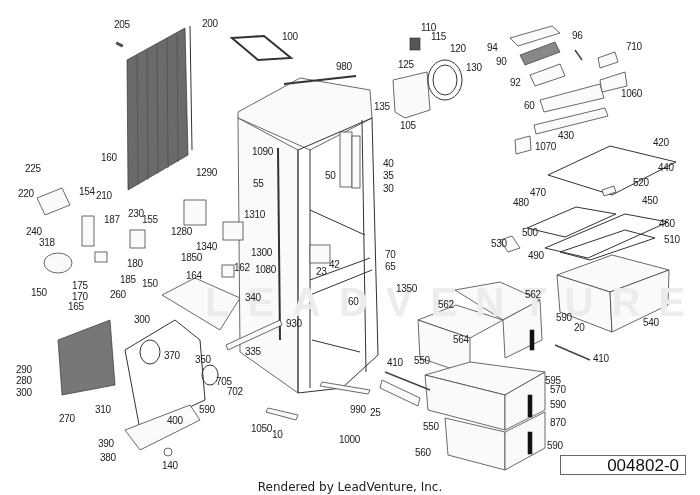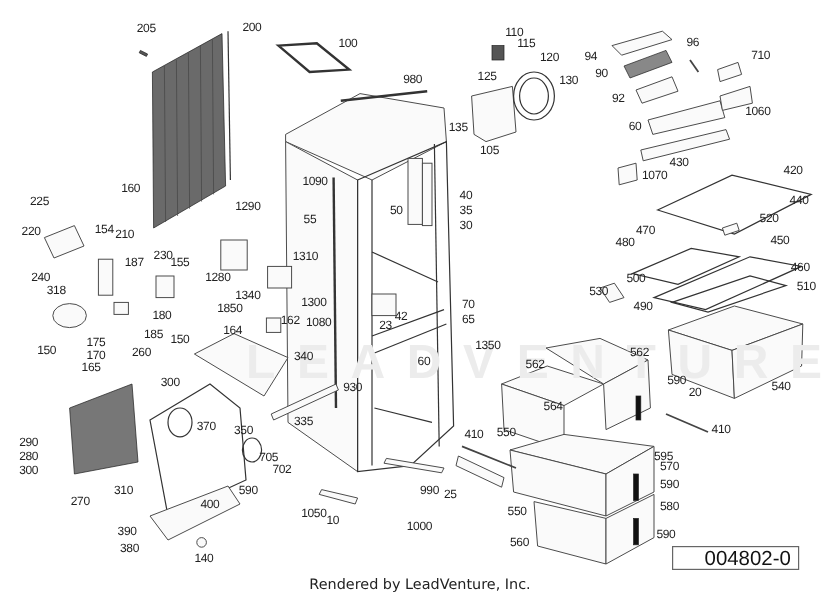--- a/index.html
+++ b/index.html
@@ -1,21 +1,21 @@
 <!DOCTYPE html>
 <html><head>
 <meta charset="utf-8">
 <style>
   html,body{margin:0;padding:0;background:#fff;}
   body{width:700px;height:495px;position:relative;overflow:hidden;font-family:"Liberation Sans",sans-serif;}
   #diagram{position:absolute;left:0;top:0;width:700px;height:495px;}
   .lbl{position:absolute;font-size:10px;color:#222;line-height:10px;white-space:nowrap;font-family:"Liberation Sans",sans-serif;letter-spacing:-0.3px;}
   .wm{position:absolute;left:205px;top:280px;font-size:40px;letter-spacing:18px;color:#ececec;font-weight:bold;font-family:"Liberation Sans",sans-serif;}
   .footer{position:absolute;left:0;width:700px;top:480px;text-align:center;font-size:12px;color:#222;font-family:"DejaVu Sans",sans-serif;}
-  .codebox{position:absolute;left:560px;top:455px;width:106px;height:20px;border:1px solid #666;background:#fff;font-size:17px;line-height:20px;text-align:right;padding-right:6px;box-sizing:border-box;color:#111;}
+  .codebox{position:absolute;left:560px;top:455px;width:126px;height:20px;border:1px solid #666;background:#fff;font-size:17px;line-height:20px;text-align:right;padding-right:6px;box-sizing:border-box;color:#111;}
   svg .p{fill:none;stroke:#333;stroke-width:1;}
   svg .pd{fill:#555;stroke:#222;stroke-width:0.6;}
   svg .pl{fill:#fafafa;stroke:#444;stroke-width:0.8;}
   svg .ld{stroke:#444;stroke-width:0.6;fill:none;}
 </style>
 </head>
 <body>
 
 <svg id="diagram" viewBox="0 0 700 495" width="700" height="495">
 
@@ -233,18 +233,18 @@
 <span class="lbl" style="left:556px;top:313px">590</span>
 <span class="lbl" style="left:574px;top:323px">20</span>
 <span class="lbl" style="left:387px;top:358px">410</span>
 <span class="lbl" style="left:593px;top:354px">410</span>
 <span class="lbl" style="left:414px;top:356px">550</span>
 <span class="lbl" style="left:545px;top:376px">595</span>
 <span class="lbl" style="left:550px;top:385px">570</span>
 <span class="lbl" style="left:550px;top:400px">590</span>
 <span class="lbl" style="left:370px;top:408px">25</span>
 <span class="lbl" style="left:423px;top:422px">550</span>
-<span class="lbl" style="left:550px;top:418px">580</span>
+<span class="lbl" style="left:550px;top:418px">870</span>
 <span class="lbl" style="left:547px;top:441px">590</span>
-<span class="lbl" style="left:425px;top:448px">560</span>
+<span class="lbl" style="left:415px;top:448px">560</span>
 
 <div class="codebox">004802-0</div>
 <div class="footer">Rendered by LeadVenture, Inc.</div>
 
 </body></html>

